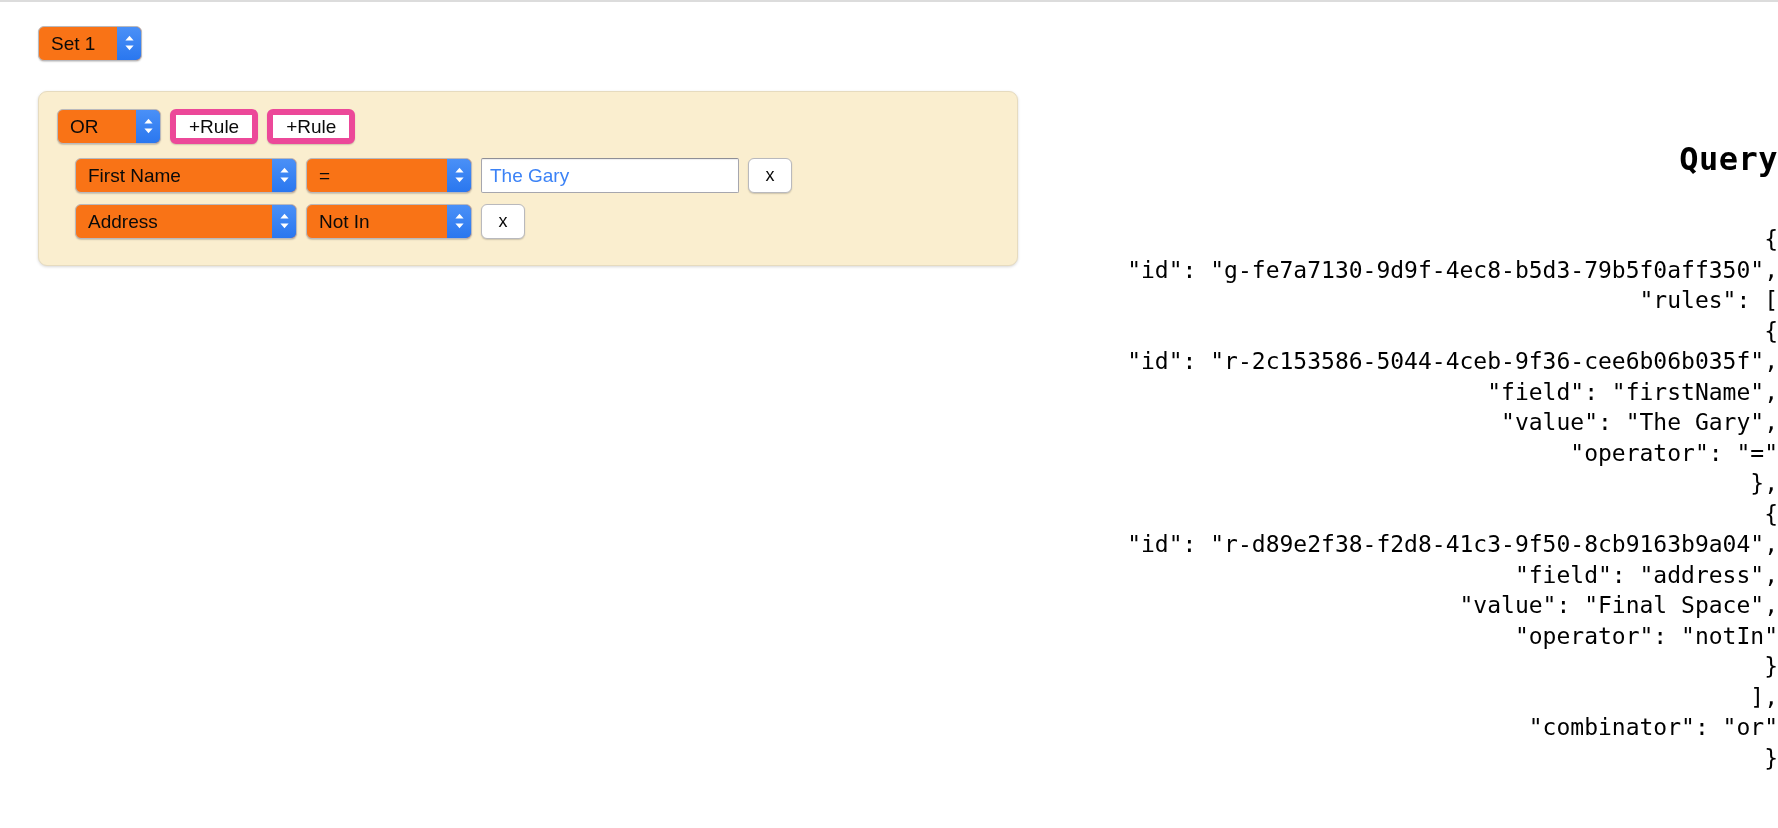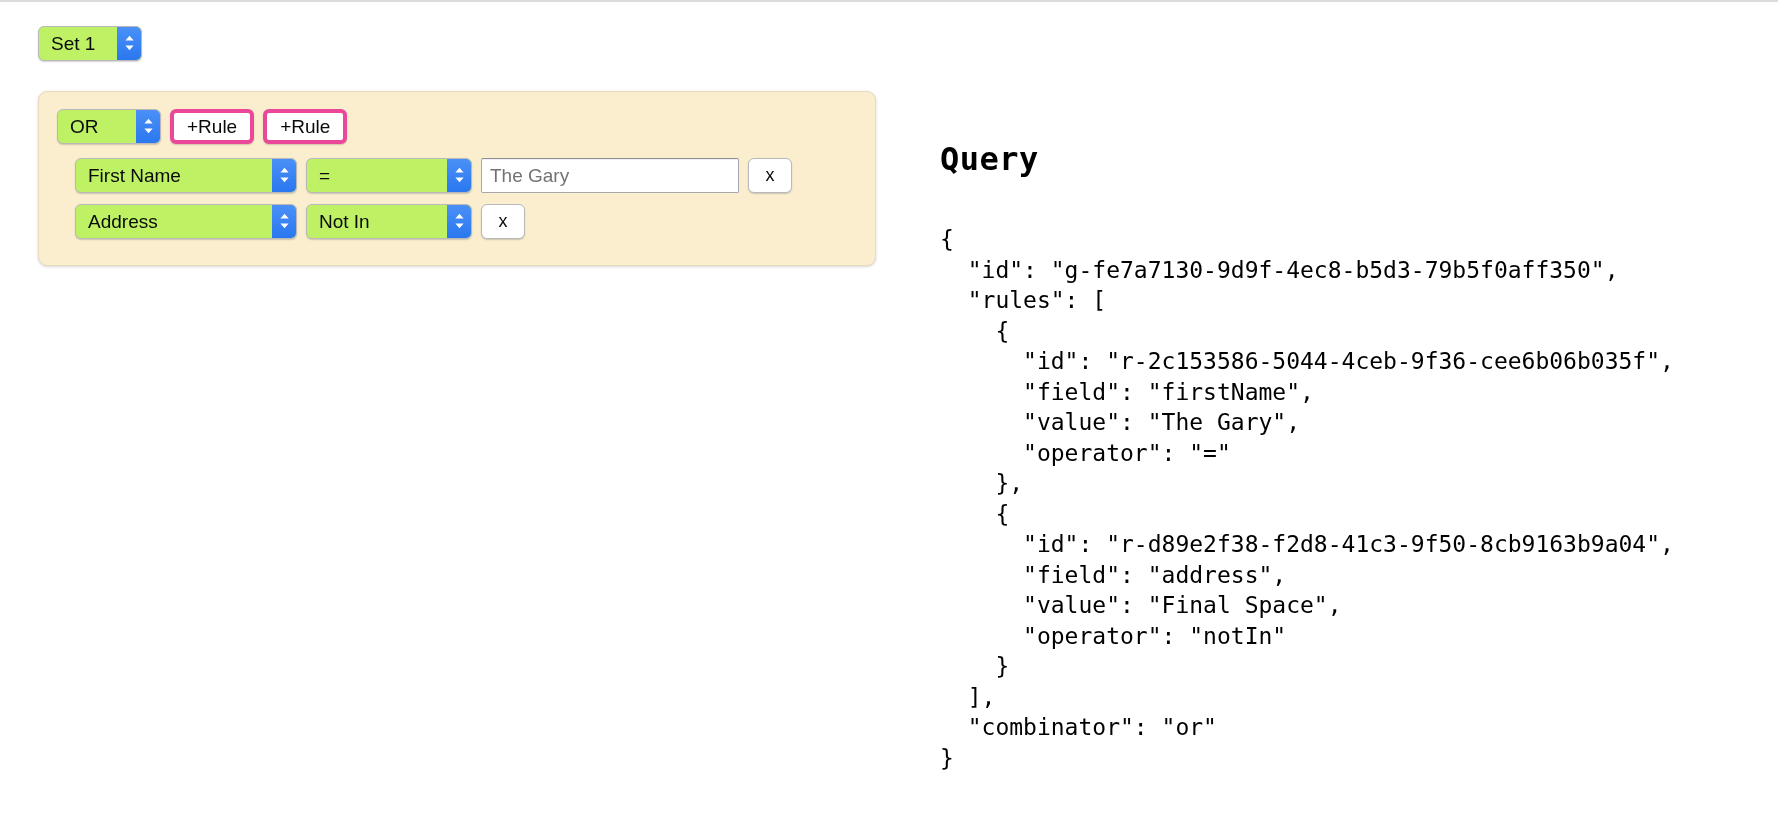--- a/index.html
+++ b/index.html
@@ -26,21 +26,21 @@
     position: absolute;
     left: 38px; top: 26px;
     width: 880px;
   }
 
   
   .macselect {
     display: inline-flex;
     align-items: stretch;
     height: 35px;
-    background: #bef264;
+    background: #f97316;
     border: 1px solid #b9b9bd;
     border-radius: 6px;
     box-shadow: 0 1px 1.5px rgba(0,0,0,0.18);
     overflow: hidden;
     vertical-align: middle;
     cursor: default;
   }
   .macselect .sel-label {
     flex: 1 1 auto;
     display: flex;
@@ -62,39 +62,39 @@
     gap: 2px;
   }
   .macselect .stepper svg { display: block; }
 
   .set-select { width: 104px; }
   .set-select .sel-label { font-size: 19px; }
 
   
   .group-panel {
     margin-top: 30px;
-    width: 838px;
+    width: 980px;
     background: #faeecf;
     border: 1px solid #e6dbbf;
     border-radius: 9px;
     box-shadow: 0 1px 3px rgba(0,0,0,0.16);
     padding: 17px 18px 18px 18px;
   }
   .group-header {
     display: flex;
     align-items: center;
     gap: 9px;
     margin-bottom: 14px;
   }
   .comb-select { width: 104px; }
 
   .pushbtn {
     height: 35px;
     background: #ffffff;
-    border: 4px solid #ec4899;
+    border: 6px solid #ec4899;
     border-radius: 6px;
     box-shadow: 0 1px 1.5px rgba(0,0,0,0.18);
     font-family: "Liberation Sans", sans-serif;
     font-size: 19px;
     color: #0a0a0a;
     padding: 0 13px;
     display: inline-flex;
     align-items: center;
     justify-content: center;
     cursor: default;
@@ -114,21 +114,21 @@
 
   .value-input {
     width: 258px;
     height: 35px;
     background: #ffffff;
     border: 1px solid #a6a6ae;
     border-top-color: #8e8e96;
     border-radius: 2px;
     font-family: "Liberation Sans", sans-serif;
     font-size: 19px;
-    color: #737373;
+    color: #3b82f6;
     padding: 0 8px;
     box-shadow: inset 0 1px 1px rgba(0,0,0,0.07);
     outline: none;
   }
 
   .xbtn {
     width: 44px;
     height: 35px;
     background: #ffffff;
     border: 1px solid #b9b9bd;
@@ -143,20 +143,21 @@
     cursor: default;
   }
 
   
   .right-col {
     position: absolute;
     left: 940px; top: 140px;
     width: 838px;
     height: 660px;
     overflow: hidden;
+    text-align: right;
   }
   .query-title {
     font-family: "DejaVu Sans Mono", monospace;
     font-size: 32px;
     font-weight: bold;
     color: #000000;
     margin: 0 0 46px 0;
     letter-spacing: 0.5px;
   }
   .query-json {

